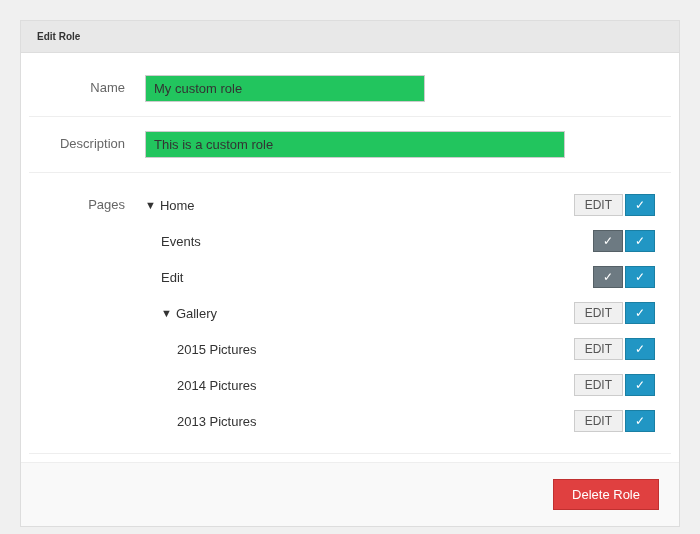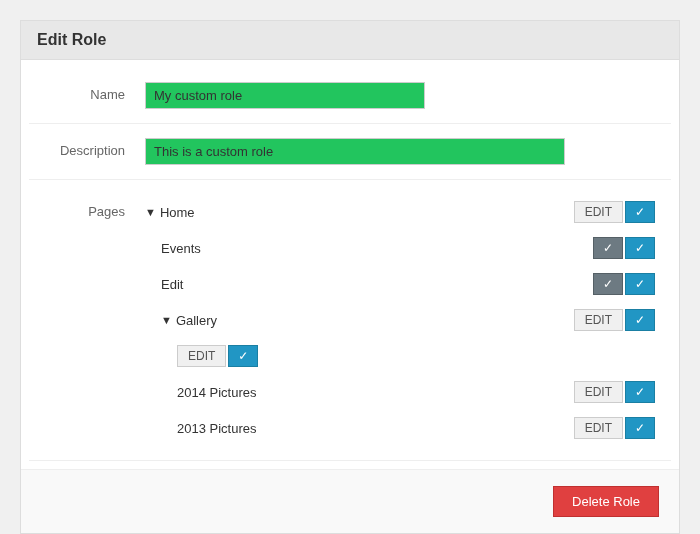--- a/index.html
+++ b/index.html
@@ -17,21 +17,21 @@
       background: #fff;
       border: 1px solid #ddd;
       width: 660px;
       margin: 20px auto;
     }
     .panel-header {
       background: #e8e8e8;
       padding: 10px 16px;
       border-bottom: 1px solid #ddd;
       font-weight: bold;
-      font-size: 16px;
+      font-size: 10px;
       color: #333;
     }
     .form-body {
       padding: 8px;
     }
     .form-row {
       display: flex;
       align-items: flex-start;
       padding: 14px 16px;
       border-bottom: 1px solid #eee;
@@ -206,20 +206,21 @@
         <div class="page-item page-item-indent1">
           <span class="chevron">▼</span>
           <span class="page-item-label">Gallery</span>
           <div class="page-actions">
             <button class="btn-edit">EDIT</button>
             <button class="btn-check">✓</button>
           </div>
         </div>
 
         <div class="page-item page-item-indent2">
+          <span class="page-item-label">2015 Pictures</span>
           <div class="page-actions">
             <button class="btn-edit">EDIT</button>
             <button class="btn-check">✓</button>
           </div>
         </div>
 
         <div class="page-item page-item-indent2">
           <span class="page-item-label">2014 Pictures</span>
           <div class="page-actions">
             <button class="btn-edit">EDIT</button>

